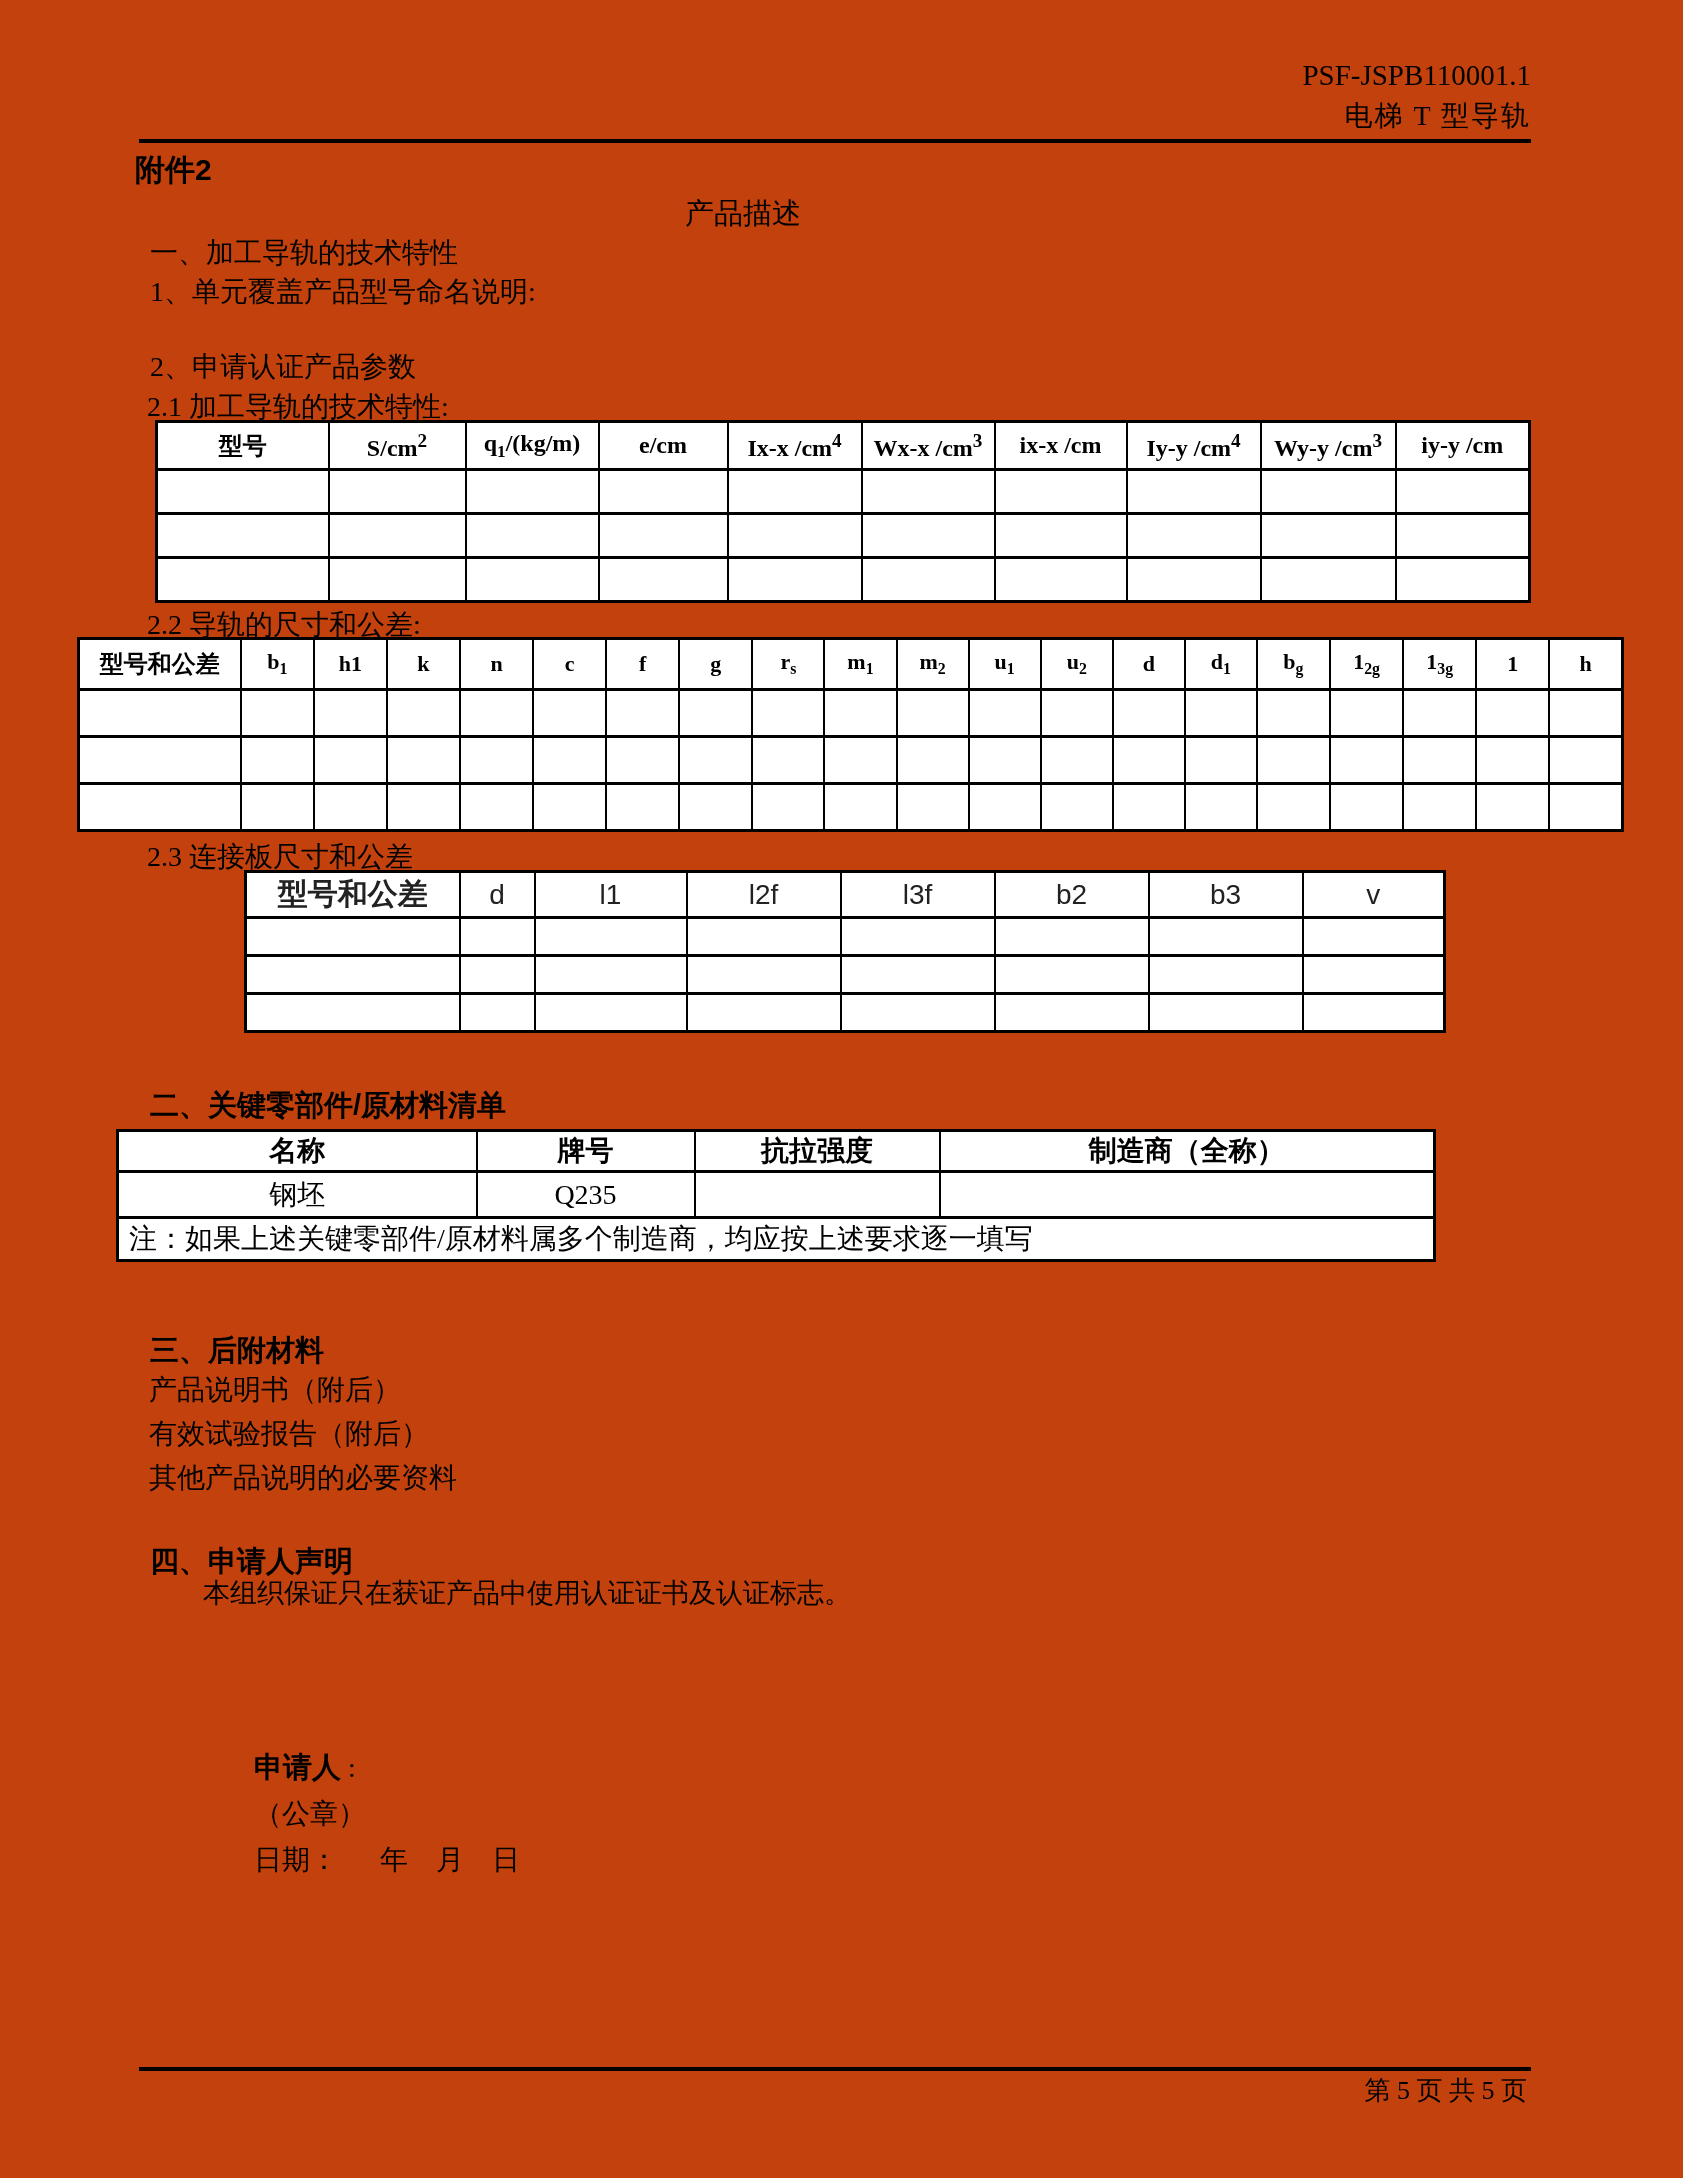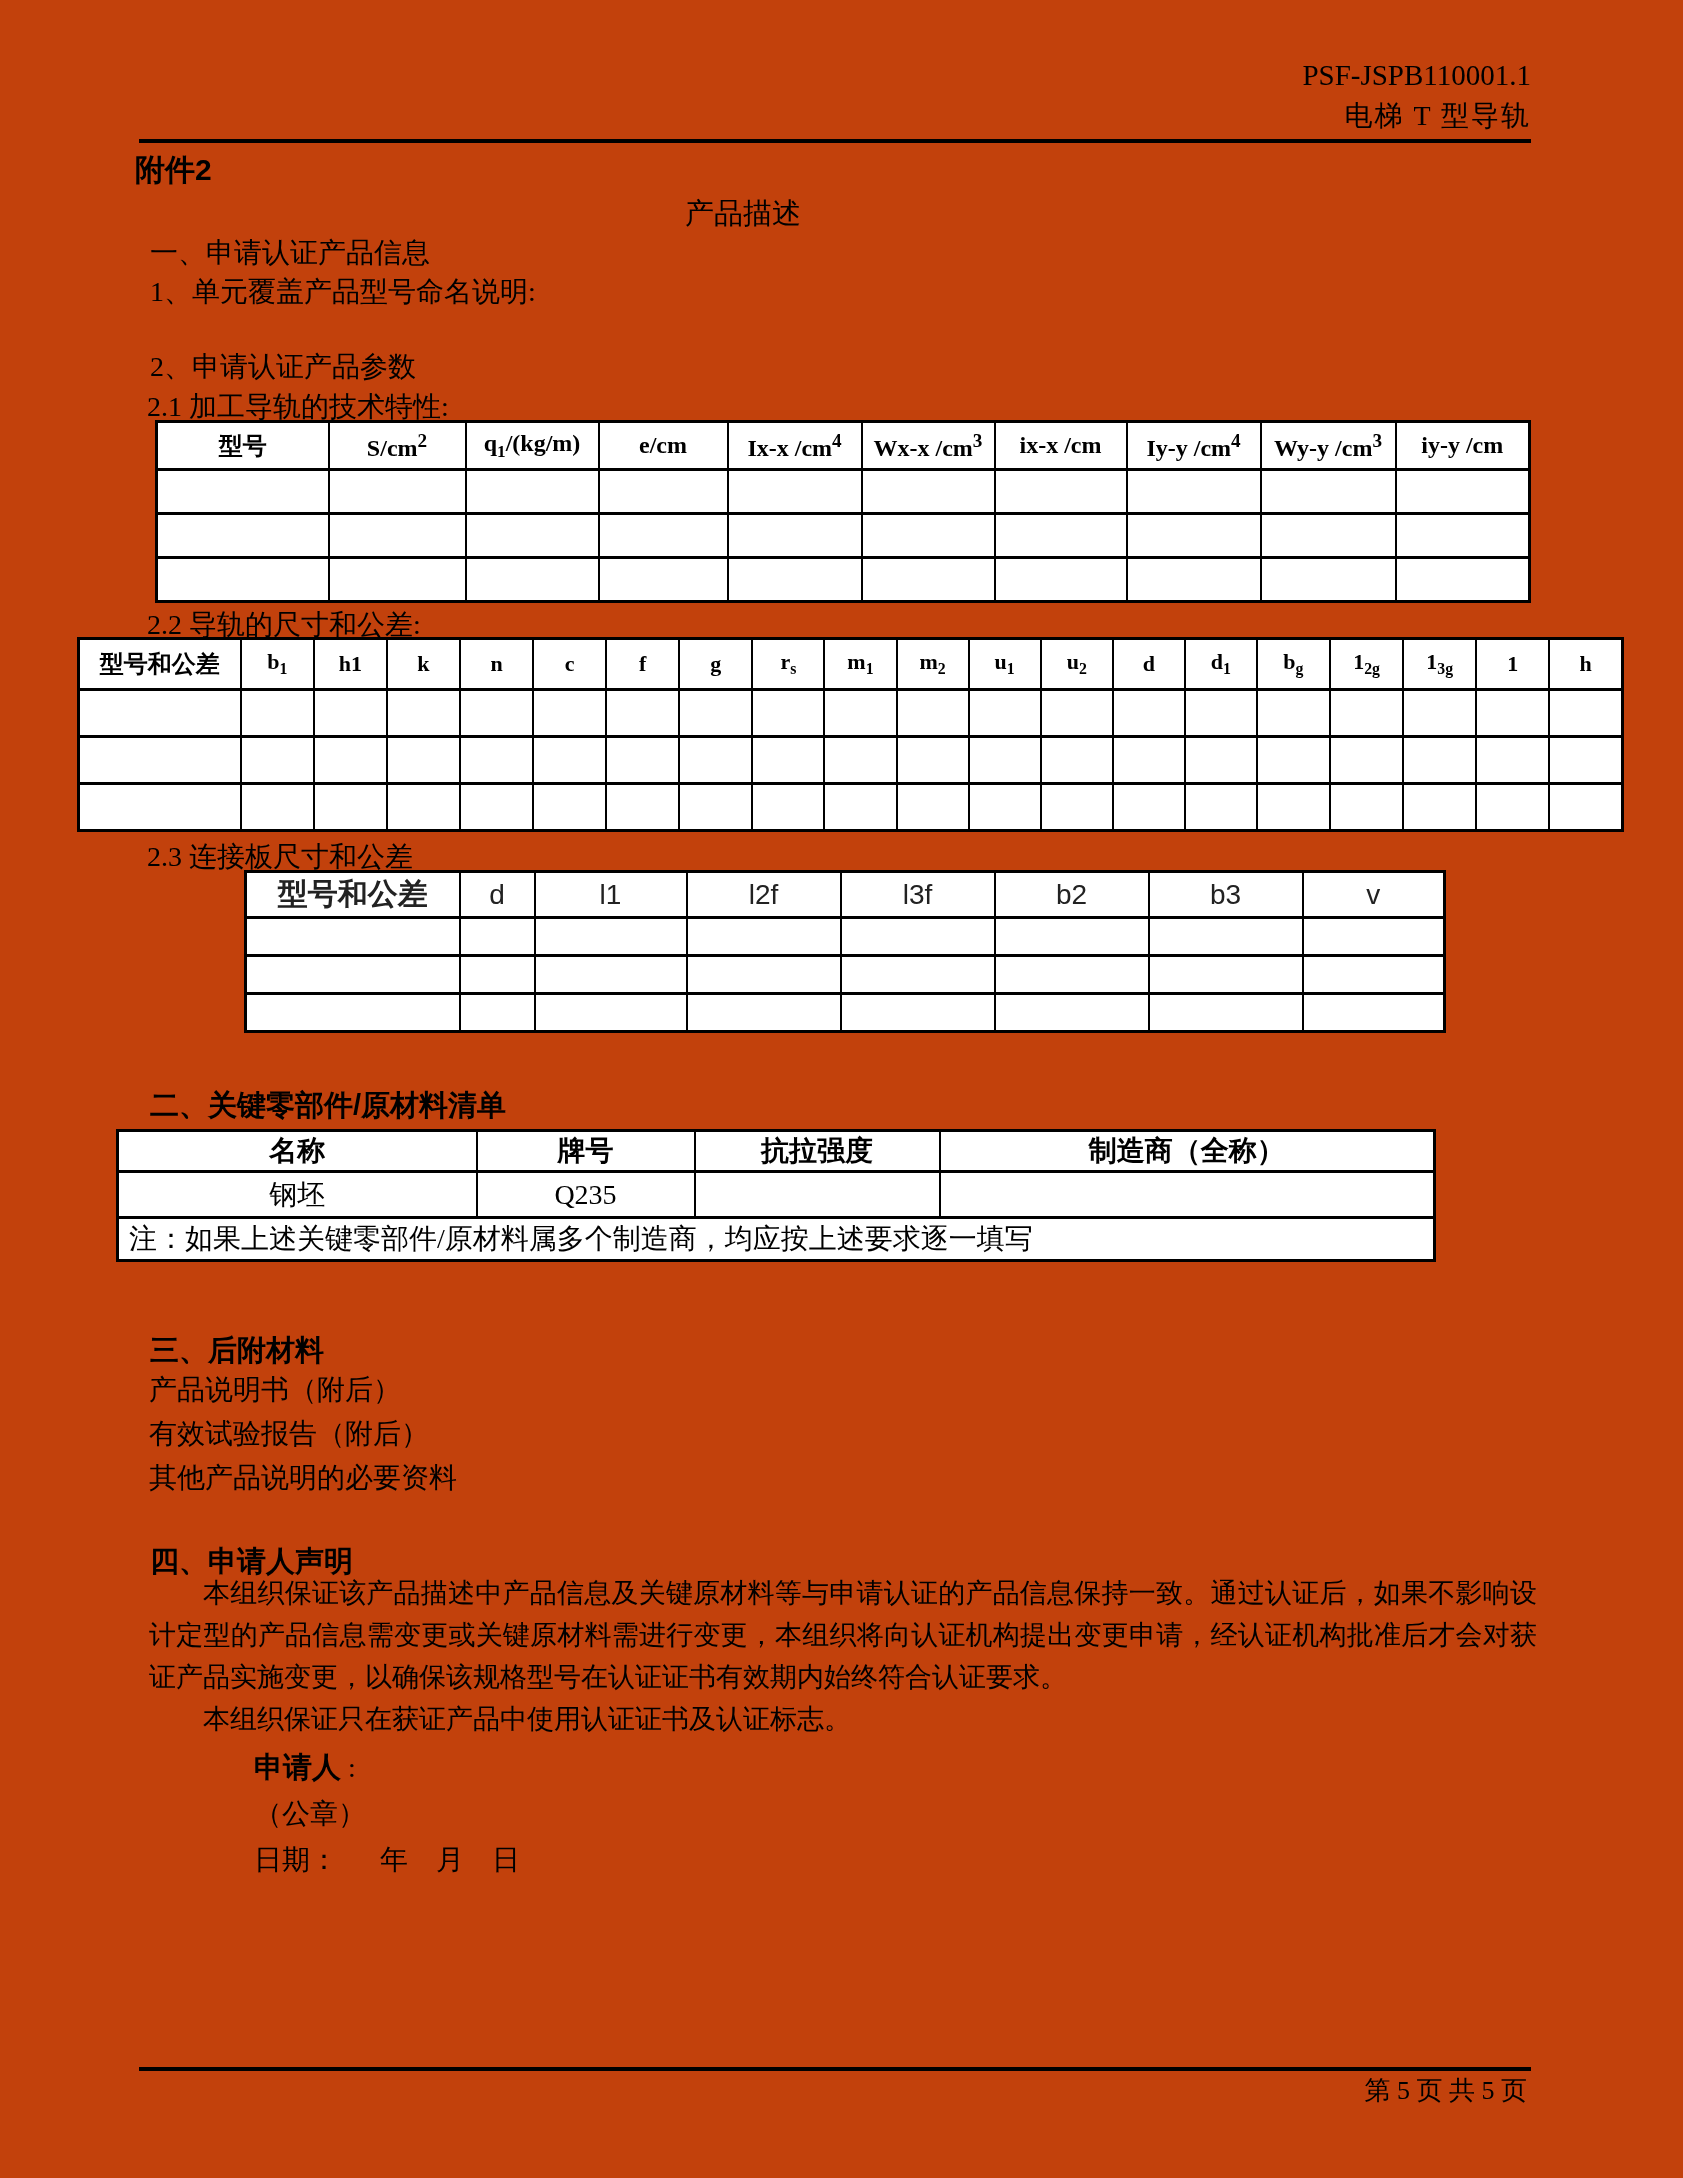--- a/index.html
+++ b/index.html
@@ -75,21 +75,21 @@
 
 <div class="page">
 
   <div class="abs doc-code serif">PSF-JSPB110001.1</div>
   <div class="abs doc-type serif">电梯 T 型导轨</div>
   <div class="abs rule rule-top"></div>
 
   <div class="abs attachment hei">附件2</div>
   <div class="abs doc-title serif">产品描述</div>
 
-  <div class="abs s1-heading serif">一、申请认证产品信息</div>
+  <div class="abs s1-heading serif">一、加工导轨的技术特性</div>
   <div class="abs s1-item1 serif">1、单元覆盖产品型号命名说明:</div>
   <div class="abs s1-item2 serif">2、申请认证产品参数</div>
 
   <div class="abs sub21 serif">2.1 加工导轨的技术特性:</div>
   <table class="abs t21">
     <colgroup>
       <col style="width:172px">
         <col style="width:137px">
         <col style="width:133px">
         <col style="width:129px">
@@ -363,21 +363,20 @@
 
   <div class="abs s3-heading hei">三、后附材料</div>
   <div class="abs s3-lines serif">
     <div>产品说明书（附后）</div>
     <div>有效试验报告（附后）</div>
     <div>其他产品说明的必要资料</div>
   </div>
 
   <div class="abs s4-heading hei">四、申请人声明</div>
   <div class="abs s4-para serif">
-    <p>本组织保证该产品描述中产品信息及关键原材料等与申请认证的产品信息保持一致。通过认证后，如果不影响设计定型的产品信息需变更或关键原材料需进行变更，本组织将向认证机构提出变更申请，经认证机构批准后才会对获证产品实施变更，以确保该规格型号在认证证书有效期内始终符合认证要求。</p>
     <p>本组织保证只在获证产品中使用认证证书及认证标志。</p>
   </div>
 
   <div class="abs applicant serif">
     <span class="hei">申请人</span><span> :</span>
   </div>
   <div class="abs seal serif">（公章）</div>
   <div class="abs date-line serif">日期：      年    月    日</div>
 
   <div class="abs rule rule-bottom"></div>

